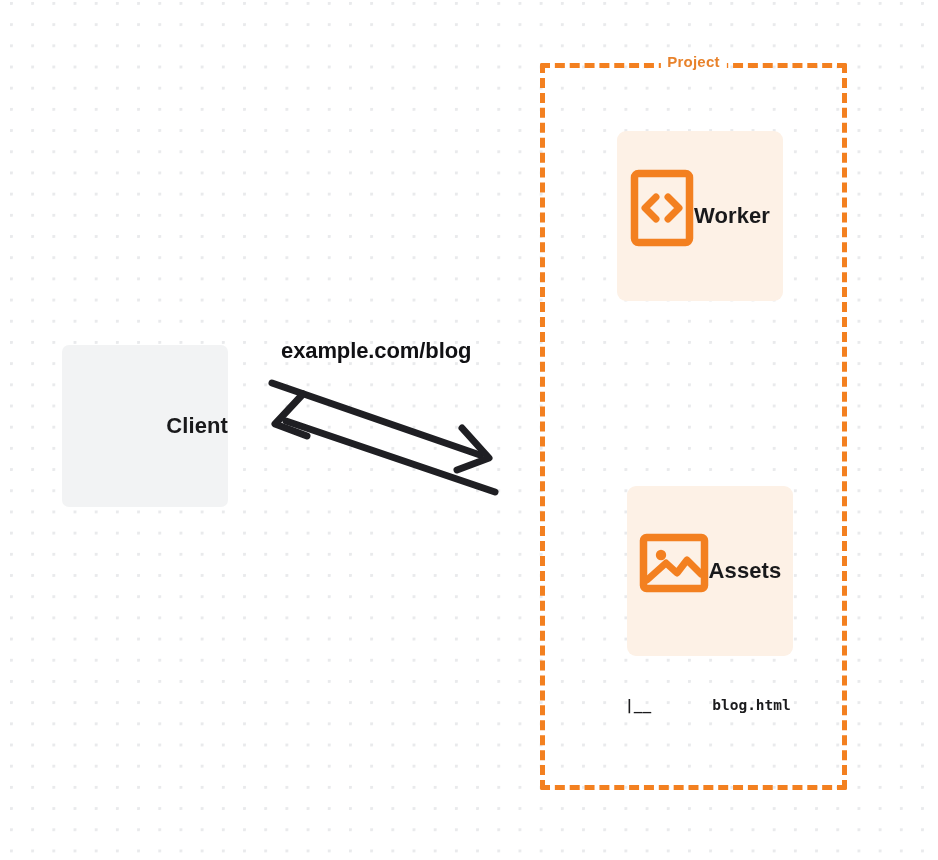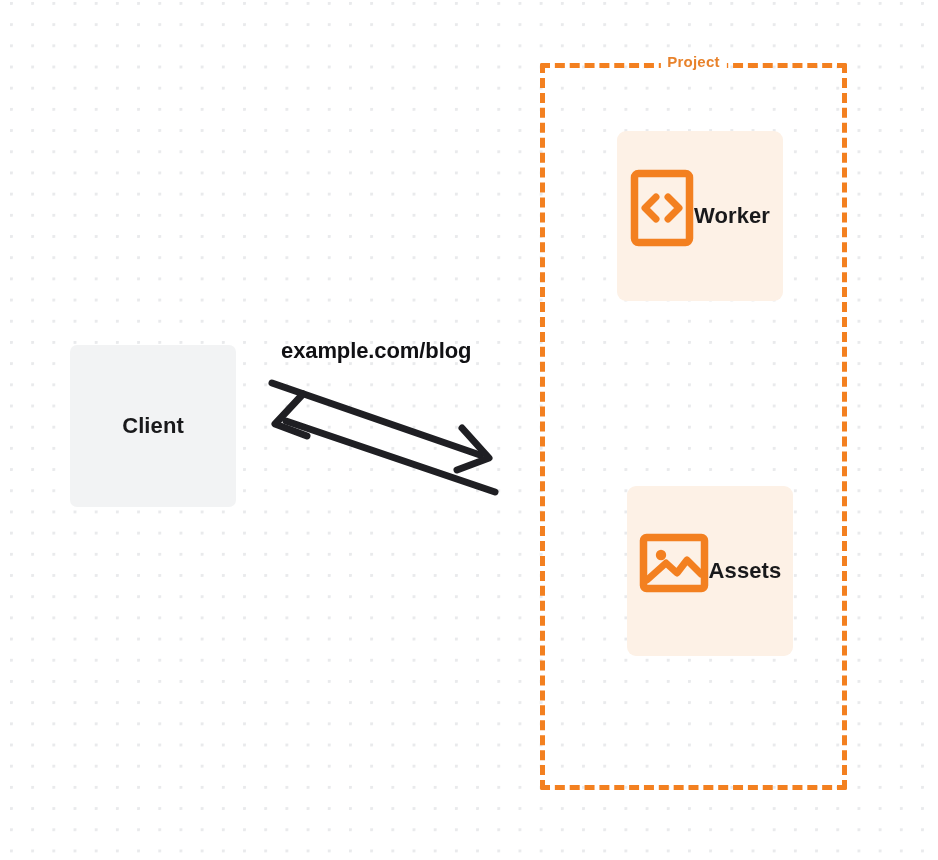--- a/index.html
+++ b/index.html
@@ -22,29 +22,29 @@
     height: 860px;
     background-color: #ffffff;
     background-image: radial-gradient(circle at 1.4px 1.4px, #e9eaec 1.4px, rgba(255,255,255,0) 1.5px);
     background-size: 21.2px 21.2px;
     background-position: 10px 2px;
   }
 
   
   #client-node {
     position: absolute;
-    left: 70px;
+    left: 62px;
     top: 345px;
     width: 166px;
     height: 162px;
     background-color: #f2f3f4;
     border-radius: 7px;
     display: flex;
     align-items: center;
-    justify-content: center;
+    justify-content: flex-end;
   }
   #client-node .node-label {
     font-size: 22px;
     font-weight: 700;
     color: #19191b;
     letter-spacing: 0.1px;
   }
 
   
   #connector-layer {
@@ -175,17 +175,18 @@
         <svg width="70" height="60" viewBox="0 0 70 60" xmlns="http://www.w3.org/2000/svg">
           <rect x="4.5" y="4.5" width="61" height="51" rx="3" ry="3" fill="none" stroke="#f38020" stroke-width="7.5"></rect>
           <circle cx="22" cy="22" r="5.2" fill="#f38020"></circle>
           <polyline points="8,47 27,30 38,40 48,27 62,41" fill="none" stroke="#f38020" stroke-width="7" stroke-linecap="round" stroke-linejoin="round"></polyline>
         </svg>
       </span>
       <span class="card-label">Assets</span>
     </div>
 
     <div id="file-tree">
+      <span class="tree-line">    |__       blog.html</span>
       
     </div>
 
   </div>
 </div>
 
 </body></html>

